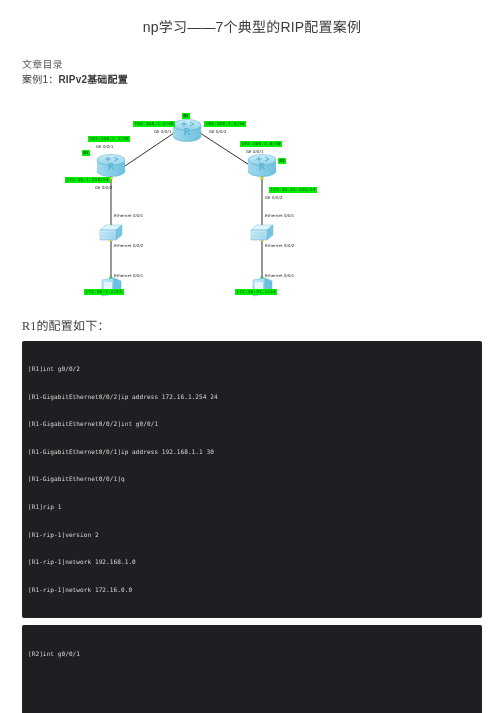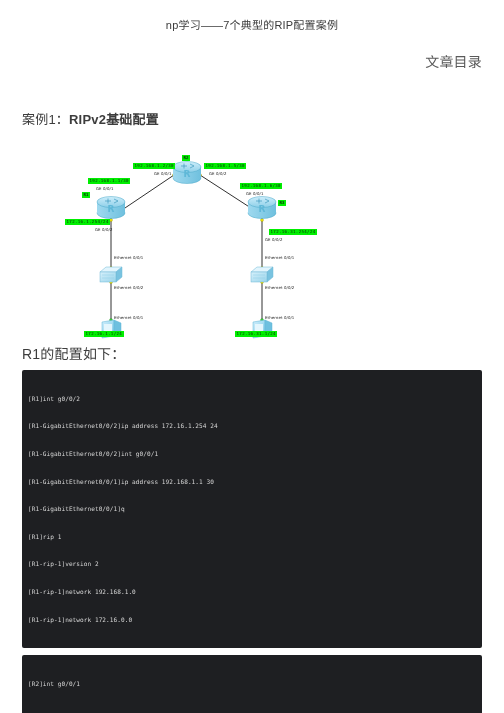--- a/index.html
+++ b/index.html
@@ -22,38 +22,36 @@
     height: 713px;
     box-sizing: border-box;
     padding: 0 22px;
   }
 
   
   .doc-title {
     margin: 0;
     padding-top: 18px;
     text-align: center;
-    font-size: 11px;
+    font-size: 14px;
     font-weight: 400;
     color: #3a3a3a;
     letter-spacing: 0.2px;
     line-height: 1.4;
   }
   .toc-label {
     margin-top: 18px;
-    font-size: 14px;
+    font-size: 10px;
     color: #5a5a5a;
     letter-spacing: .2px;
-    text-align: right;
   }
 
   
   .case-heading {
-    margin-top: 38px;
-    font-size: 13px;
+    font-size: 10px;
     color: #3d3d3d;
     letter-spacing: .2px;
   }
   .case-heading .case-num { font-weight: 400; }
   .case-heading .case-name { font-weight: 700; }
 
   
   .topology {
     position: relative;
     width: 460px;
@@ -91,24 +89,25 @@
     font-size: 3.9px;
     color: #1c1c1c;
     font-family: "DejaVu Sans", sans-serif;
     white-space: nowrap;
     line-height: 5px;
     letter-spacing: .1px;
   }
 
   
   .cfg-caption {
-    margin-top: 1px;
-    font-size: 14px;
+    margin-top: 16px;
+    font-size: 12px;
     color: #3d3d3d;
     letter-spacing: .2px;
+    font-family: Liberation Serif, serif;
   }
 
   
   .codeblock {
     margin-top: 7px;
     background: #1e1f22;
     color: #d6d6d6;
     border-radius: 2px;
     padding: 5px 6px 6px 6px;
     font-family: "DejaVu Sans Mono", "Liberation Mono", monospace;

